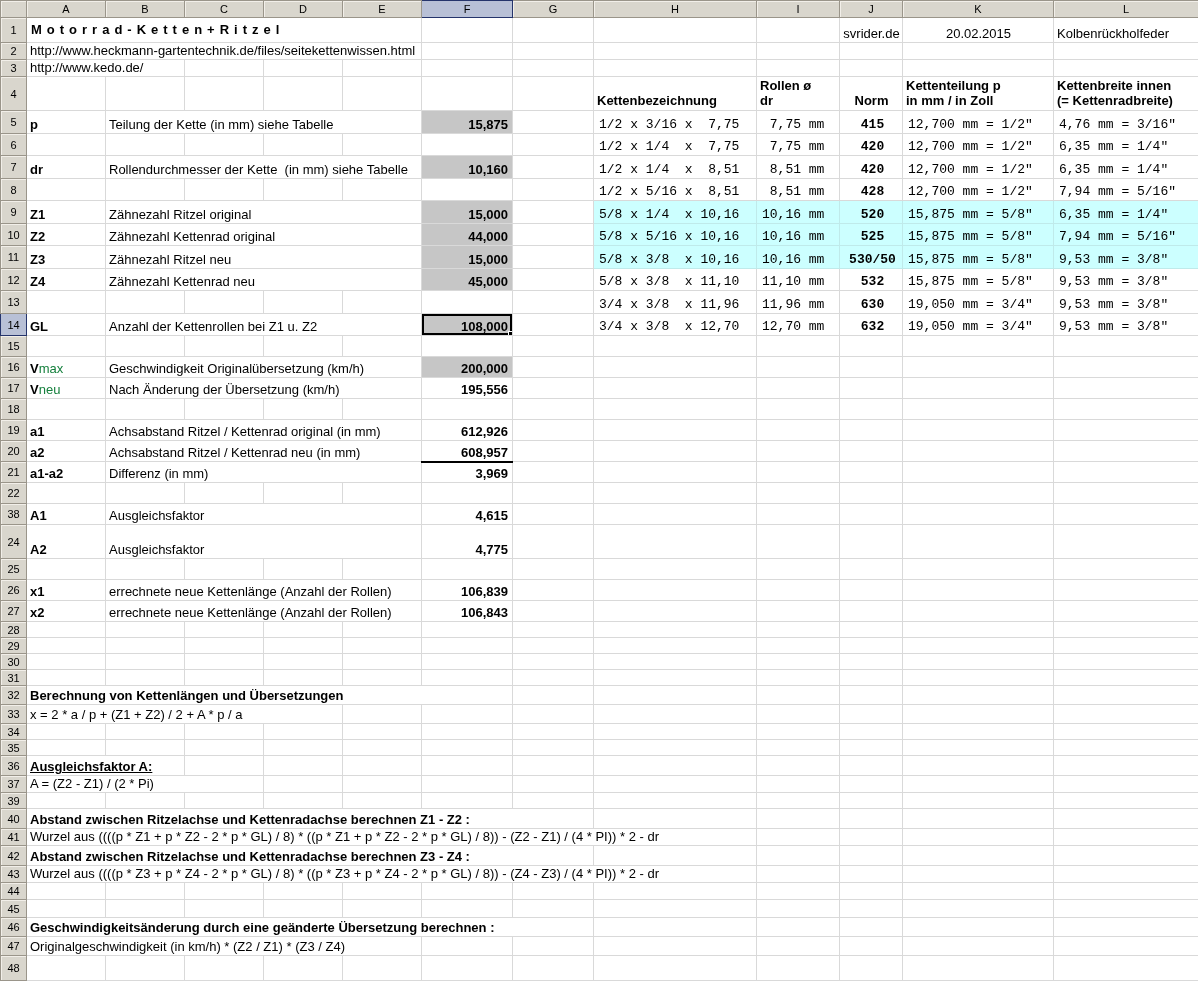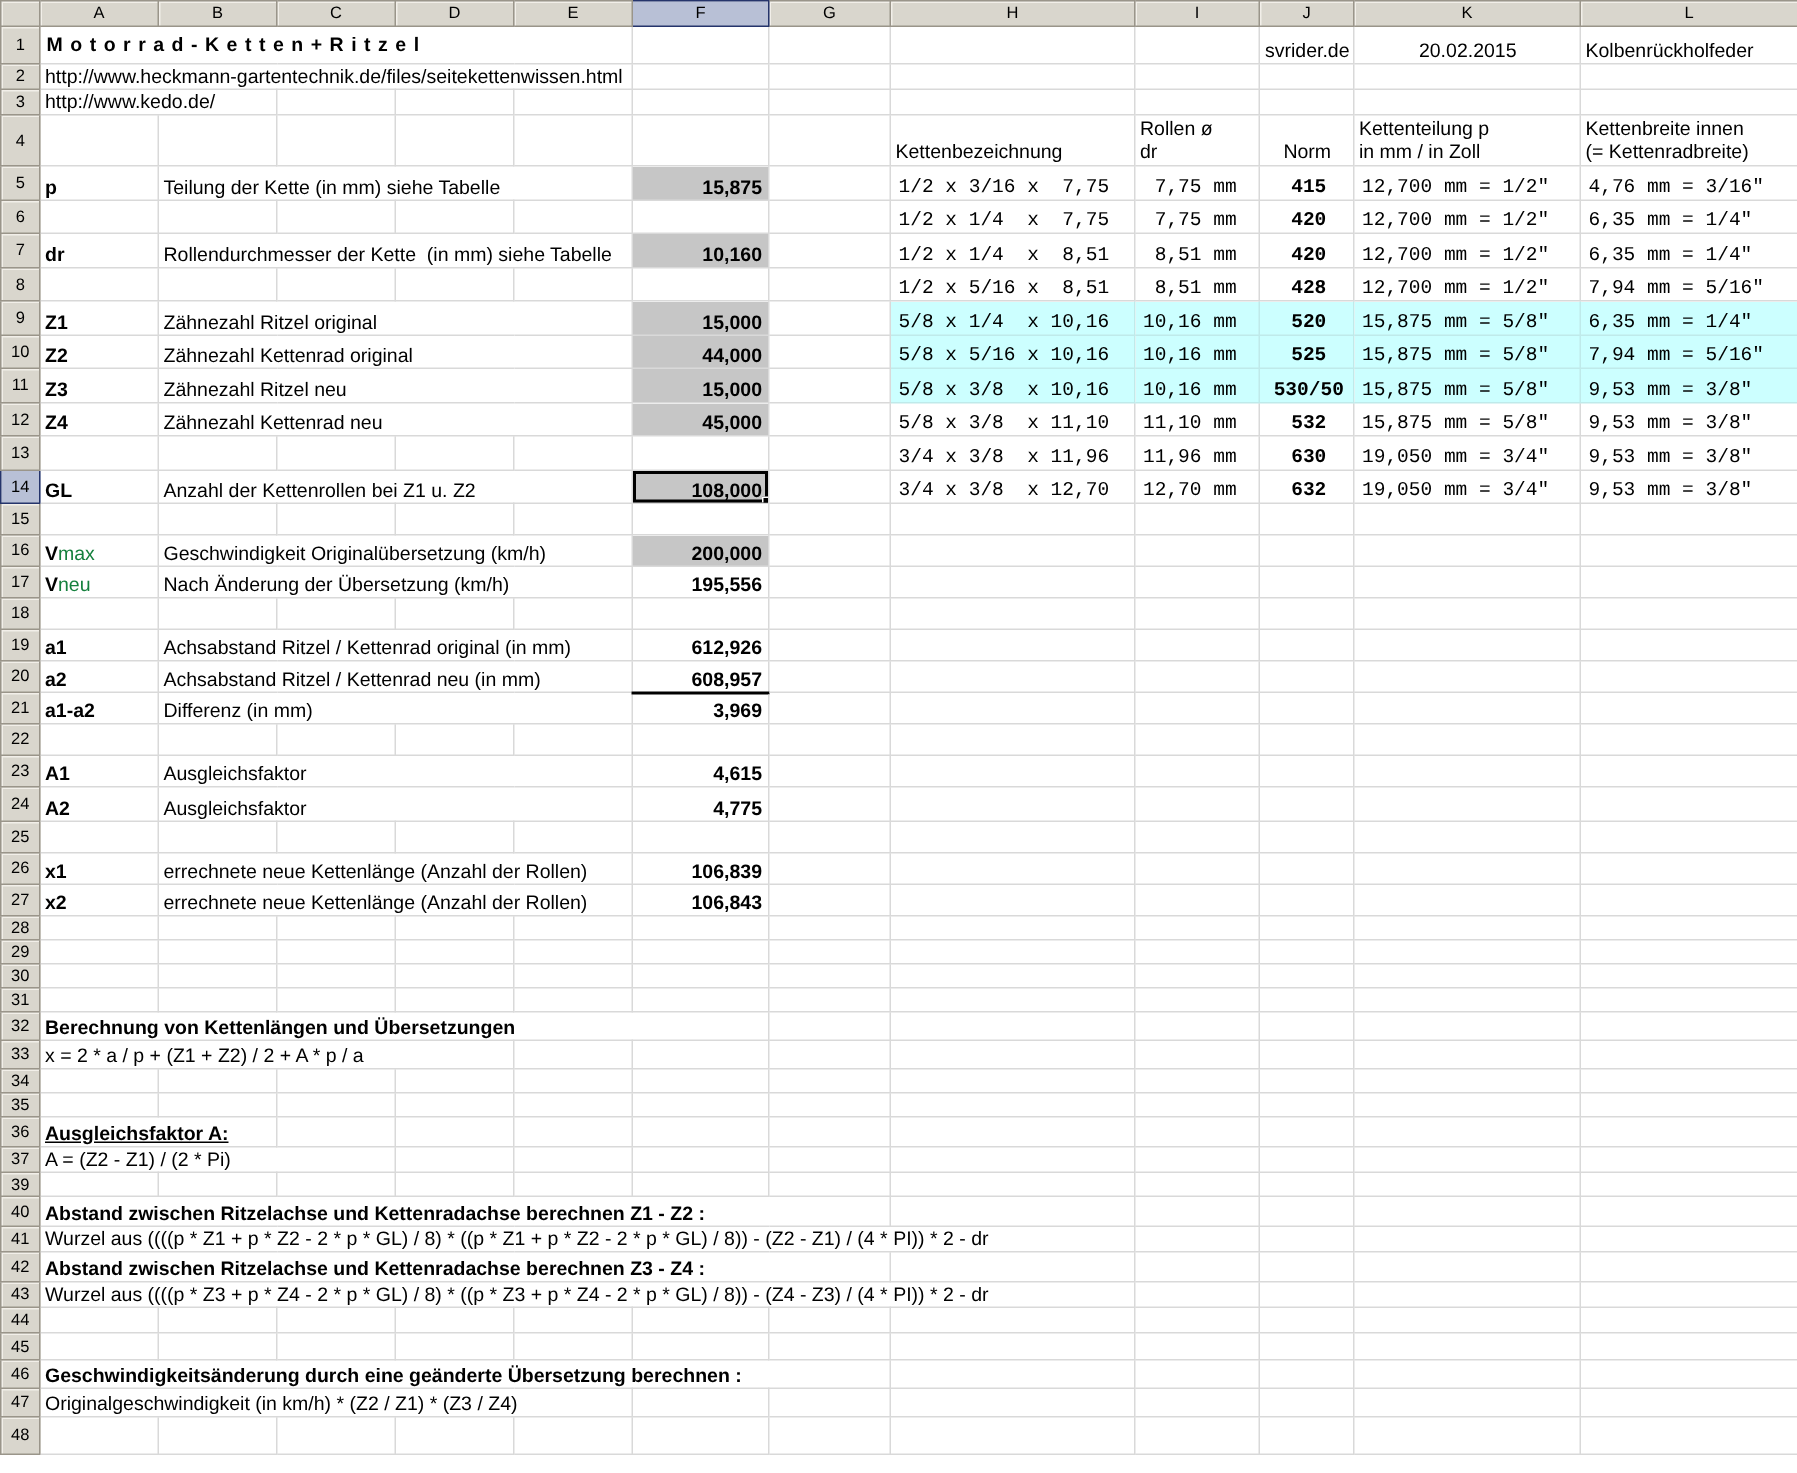--- a/index.html
+++ b/index.html
@@ -35,21 +35,21 @@
   .v-muted{color:var(--muted,#9c9c9c);}
   .v-rule{border-bottom:2px solid #000 !important;}
   .sel-cell{position:relative;z-index:4;box-shadow:inset 0 0 0 2px #000;}
   .sel-cell::after{
     content:"";position:absolute;right:-3px;bottom:-3px;width:5px;height:5px;
     background:#000;border:1px solid #fff;z-index:6;
   }
   .mono{font-family:"Liberation Mono","DejaVu Sans Mono",monospace;font-size:12px;padding-left:5px !important;}
   .mono-b{font-weight:bold;}
   .hl{background:var(--hl,#ccffff);border-right-color:#bfeaea !important;border-bottom-color:#bfeaea !important;}
-  .tbl-h{font-weight:normal;font-size:13px;line-height:15px;vertical-align:bottom;padding-bottom:2px !important;}
+  .tbl-h{font-weight:bold;font-size:13px;line-height:15px;vertical-align:bottom;padding-bottom:2px !important;}
   .note-h{color:var(--accent,#dd0000);font-weight:bold;font-size:13.5px;}
   .note-sub{font-weight:bold;text-decoration:underline;font-size:13px;}
   .note-f{font-size:12.5px;}
   .note-fs{font-size:10.5px;}
 </style>
 </head>
 <body>
 
 <div id="app">
     <table id="sheet">
@@ -368,32 +368,32 @@
           <td></td>
           <td></td>
           <td></td>
           <td></td>
           <td></td>
           <td></td>
           <td></td>
           <td></td>
         </tr>
         <tr style="height: 21px;">
-          <th class="">23</th>
+          <th class="">38</th>
           <td class="p-sym">A1</td>
           <td colspan="4" class="p-desc">Ausgleichsfaktor</td>
           <td class="v v-muted">4,615</td>
           <td></td>
           <td></td>
           <td></td>
           <td></td>
           <td></td>
           <td></td>
         </tr>
-        <tr style="height: 23px;">
+        <tr style="height: 34px;">
           <th class="">24</th>
           <td class="p-sym">A2</td>
           <td colspan="4" class="p-desc">Ausgleichsfaktor</td>
           <td class="v v-muted">4,775</td>
           <td></td>
           <td></td>
           <td></td>
           <td></td>
           <td></td>
           <td></td>

